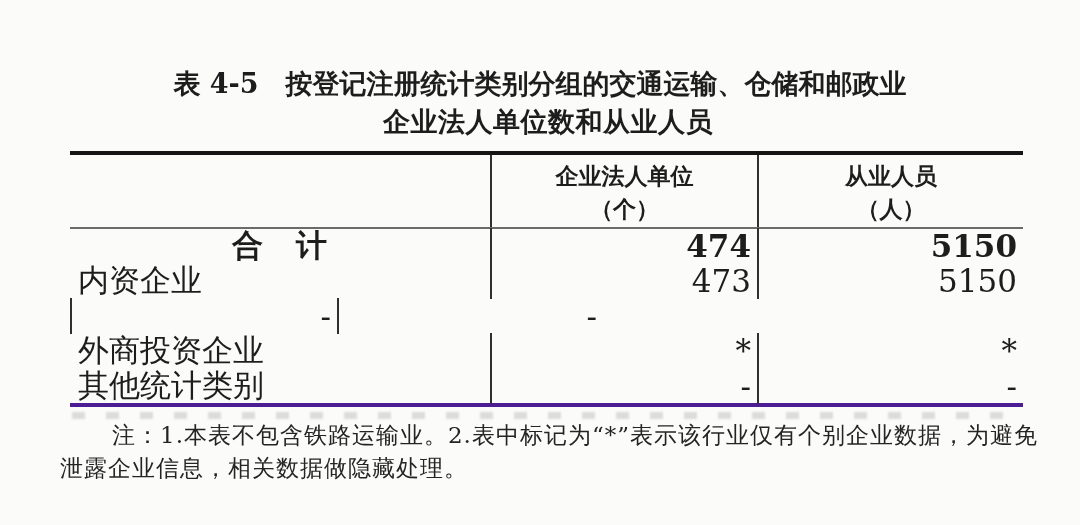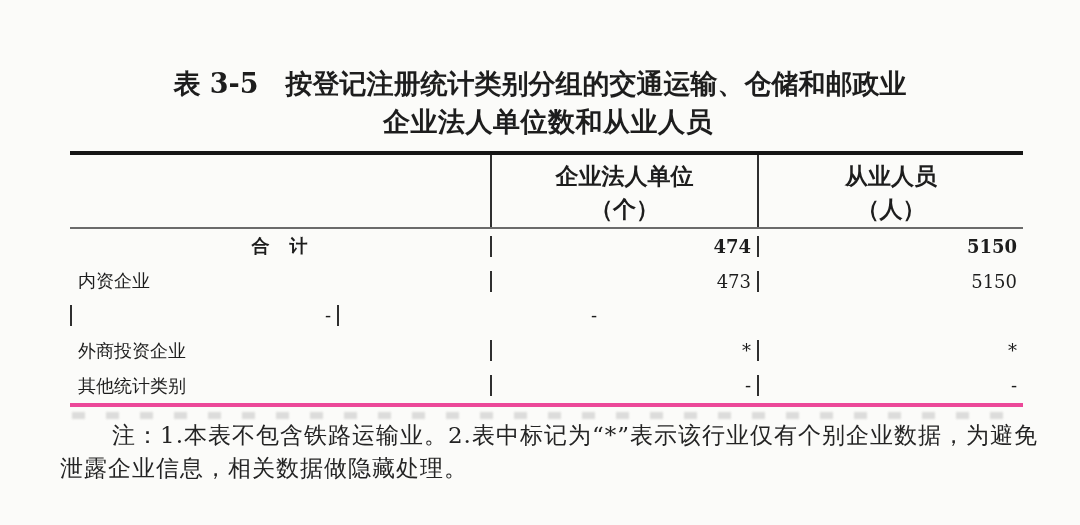--- a/index.html
+++ b/index.html
@@ -39,21 +39,21 @@
     white-space: nowrap;
   }
 
   
   .stat-table {
     position: absolute;
     left: 70px;
     top: 151px;
     width: 953px;
     border-top: 4px solid #151515;
-    border-bottom: 4px solid #ec4899;
+    border-bottom: 4px solid #4c1d95;
     box-sizing: content-box;
   }
   .thead {
     display: flex;
     height: 72px;
     border-bottom: 2px solid #6b6b6b;
   }
   .cell {
     box-sizing: border-box;
   }
@@ -70,21 +70,21 @@
     font-size: 23px;
     font-weight: 700;
     line-height: 33px;
     padding-top: 2px;
   }
 
   .trow {
     display: flex;
     height: 34.8px;
     align-items: center;
-    font-size: 18px;
+    font-size: 31px;
   }
   .trow .col1 {
     padding-left: 8px;
   }
   .trow .val {
     text-align: right;
     padding-right: 6px;
   }
   .trow.total .col1 {
     padding-left: 0;
@@ -118,21 +118,21 @@
     letter-spacing: 1px;
     white-space: nowrap;
     color: #242424;
   }
   .note-1 { top: 420px; padding-left: 52px; }
   .note-2 { top: 453px; }
 </style>
 </head>
 <body>
 
-<div class="title-line1">表 3-5　按登记注册统计类别分组的交通运输、仓储和邮政业</div>
+<div class="title-line1">表 4-5　按登记注册统计类别分组的交通运输、仓储和邮政业</div>
 <div class="title-line2">企业法人单位数和从业人员</div>
 
 <div class="stat-table">
   <div class="thead">
     <div class="cell col1"></div>
     <div class="cell col2 hcell">
       <span>企业法人单位</span>
       <span>（个）</span>
     </div>
     <div class="cell col3 hcell">

